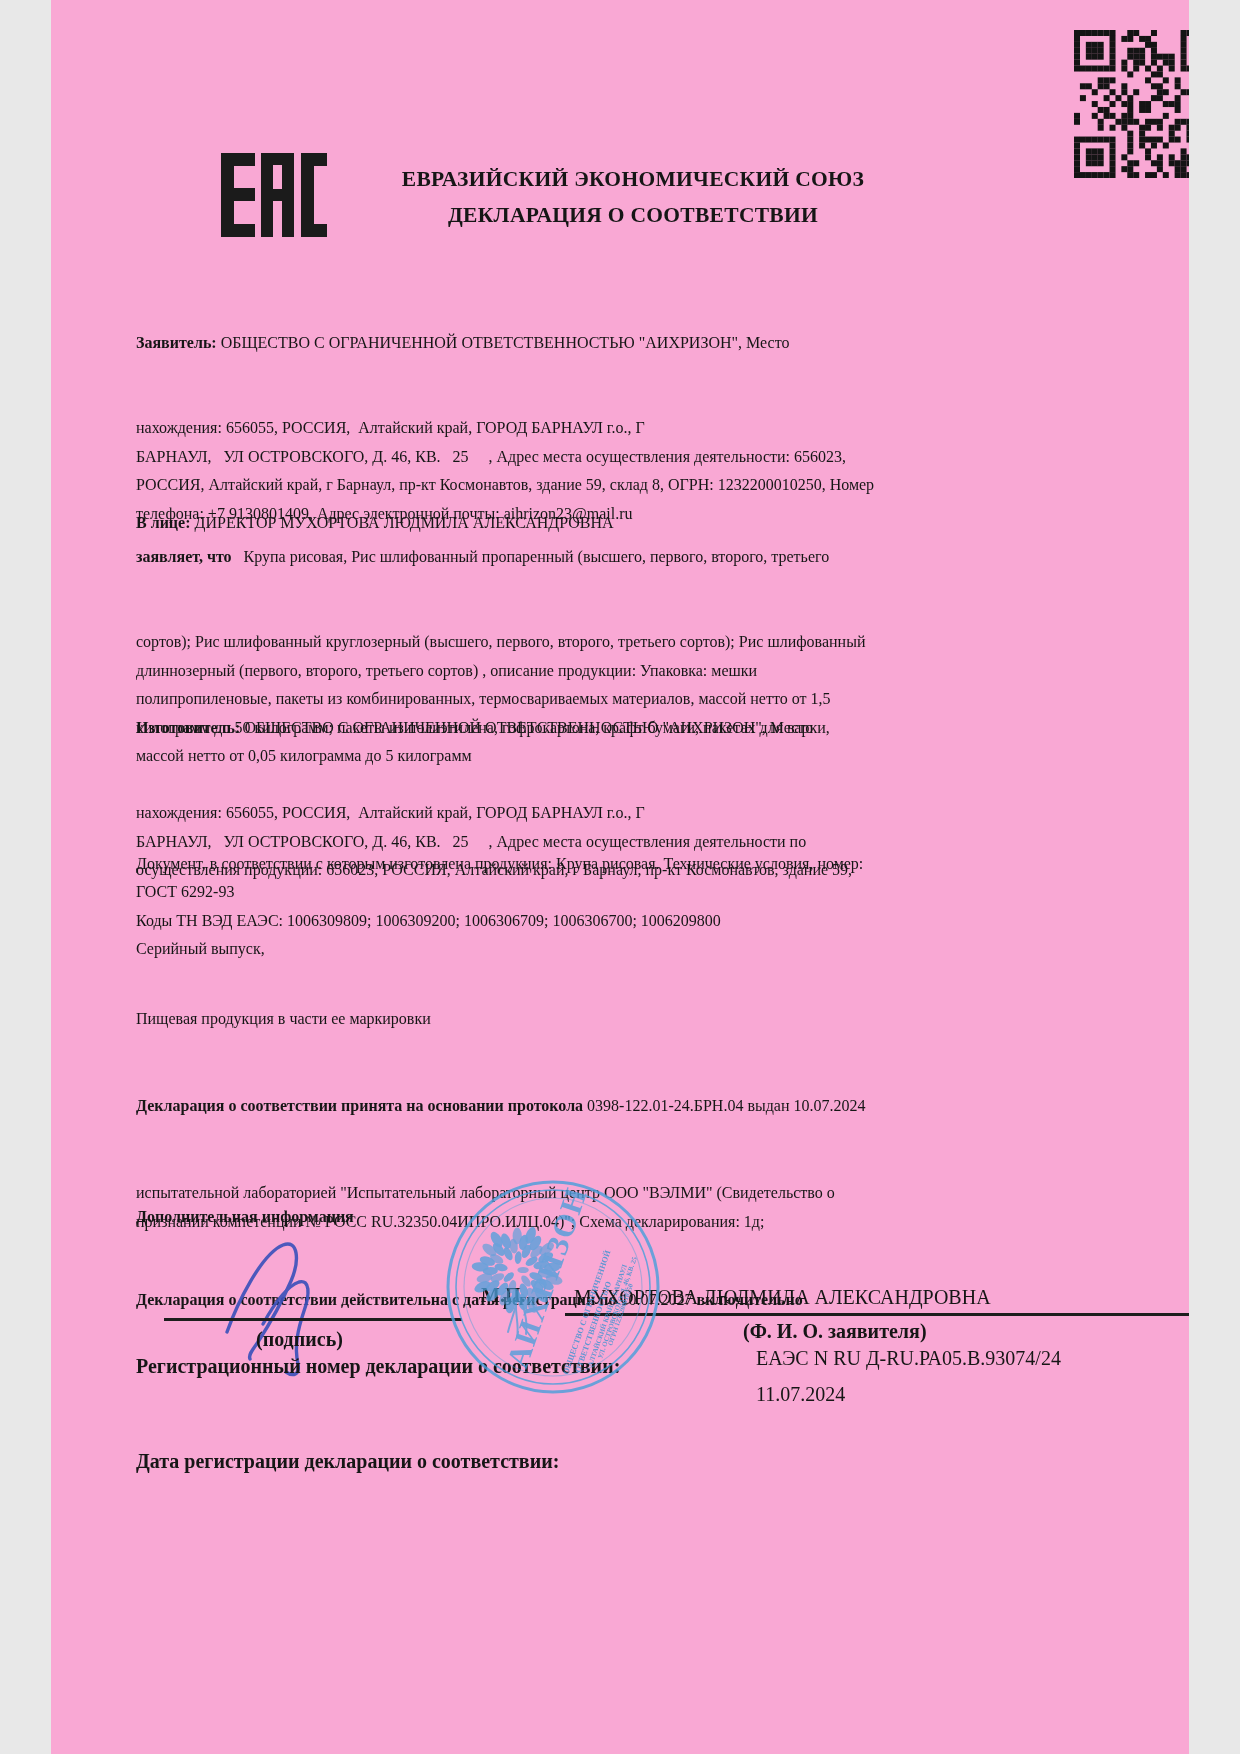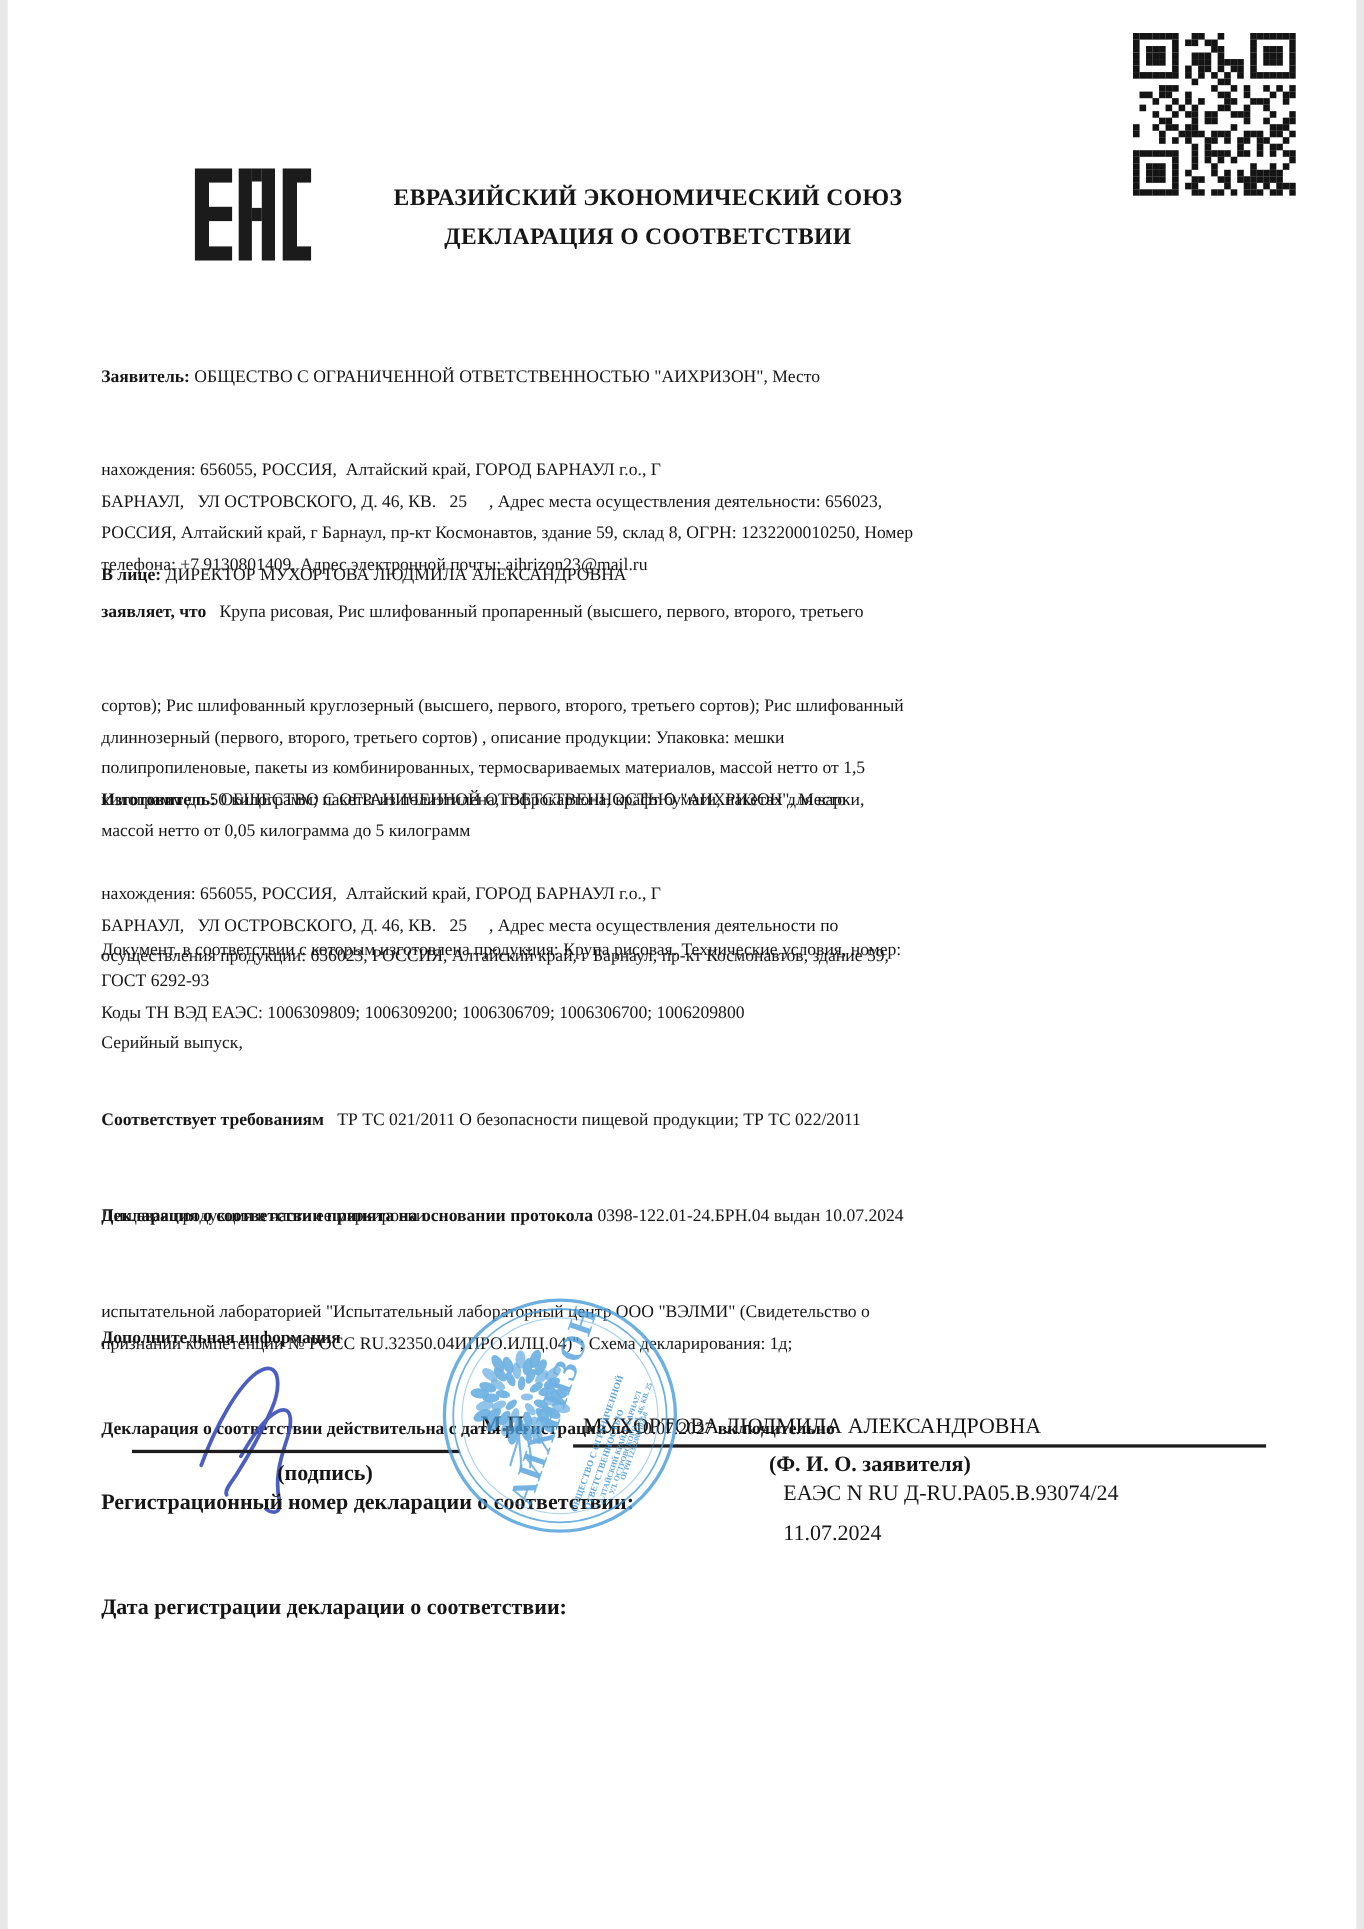--- a/index.html
+++ b/index.html
@@ -1,16 +1,16 @@
 <!DOCTYPE html>
 <html><head>
 <meta charset="utf-8">
 <style>
   html,body{margin:0;padding:0;background:#e8e8e8;}
-  .page{position:relative;width:1226px;height:1754px;background:#ffffff;margin:0 auto;
+  .page{position:relative;width:1138px;height:1754px;background:#f9a8d4;margin:0 auto;
         font-family:"Liberation Serif","DejaVu Serif",serif;color:#161616;overflow:hidden;}
   .abs{position:absolute;}
   .sec{position:absolute;left:85px;width:1090px;font-size:16px;line-height:28.45px;white-space:pre;}
   .sec .ln{white-space:pre;}
   b{font-weight:bold;}
   .title{position:absolute;left:0;width:1164px;text-align:center;font-weight:bold;font-size:21.5px;letter-spacing:.3px;white-space:pre;}
   .caption{position:absolute;font-weight:bold;font-size:20px;white-space:pre;}
   .val{position:absolute;font-size:20px;white-space:pre;}
   .rule{position:absolute;border-top:3px solid #1d1d1d;height:0;}
   svg text{font-family:"Liberation Serif","DejaVu Serif",serif;}
@@ -353,21 +353,20 @@
   <div class="sec" style="top:657px;">
     <div class="ln"><b>Изготовитель:</b><span> ОБЩЕСТВО С ОГРАНИЧЕННОЙ ОТВЕТСТВЕННОСТЬЮ "АИХРИЗОН", Место</span></div>
     <div><div class="ln">нахождения: 656055, РОССИЯ,  Алтайский край, ГОРОД БАРНАУЛ г.о., Г</div><div class="ln">БАРНАУЛ,   УЛ ОСТРОВСКОГО, Д. 46, КВ.   25     , Адрес места осуществления деятельности по</div><div class="ln">осуществления продукции: 656023, РОССИЯ, Алтайский край, г Барнаул, пр-кт Космонавтов, здание 59,</div></div>
   </div>
 
   <div class="sec" style="top:793px;">
     <div><div class="ln">Документ, в соответствии с которым изготовлена продукция: Крупа рисовая. Технические условия, номер:</div><div class="ln">ГОСТ 6292-93</div><div class="ln">Коды ТН ВЭД ЕАЭС: 1006309809; 1006309200; 1006306709; 1006306700; 1006209800</div><div class="ln">Серийный выпуск,</div></div>
   </div>
 
   <div class="sec" style="top:946px;line-height:29px;">
-    <div class="ln"><b>Соответствует требованиям</b><span>   ТР ТС 021/2011 О безопасности пищевой продукции; ТР ТС 022/2011</span></div>
     <div><div class="ln">Пищевая продукция в части ее маркировки</div></div>
   </div>
 
   <div class="sec" style="top:1033px;line-height:29px;">
     <div class="ln"><b>Декларация о соответствии принята на основании протокола</b><span> 0398-122.01-24.БРН.04 выдан 10.07.2024</span></div>
     <div><div class="ln">испытательной лабораторией "Испытательный лабораторный центр ООО "ВЭЛМИ" (Свидетельство о</div><div class="ln">признании компетенции № РОСС RU.32350.04ИПРО.ИЛЦ.04)"; Схема декларирования: 1д;</div></div>
   </div>
 
   <div class="sec" style="top:1146px;">
     <div class="ln"><b>Дополнительная информация</b></div>
@@ -383,21 +382,21 @@
       <path d="M 60 96 C 70 78, 84 58, 96 54 C 107 51, 107 66, 101 83 C 95 101, 91 118, 95 136 C 97 147, 90 149, 83 144"></path>
     </g>
   </svg>
 
   <div class="caption" style="left:430px;top:1284px;">М.П.</div>
   <div class="val" style="left:523px;top:1286px;">МУХОРТОВА ЛЮДМИЛА АЛЕКСАНДРОВНА</div>
 
   <div class="rule" style="left:113px;top:1318px;width:298px;"></div>
   <div class="rule" style="left:514px;top:1313px;width:630px;"></div>
 
-  <div class="caption" style="left:205px;top:1328px;margin-left:40px;">(подпись)</div>
+  <div class="caption" style="left:205px;top:1328px;">(подпись)</div>
   <div class="caption" style="left:692px;top:1320px;">(Ф. И. О. заявителя)</div>
 
   <div class="caption" style="left:85px;top:1355px;">Регистрационный номер декларации о соответствии:</div>
   <div class="val" style="left:705px;top:1347px;">ЕАЭС N RU Д-RU.РА05.В.93074/24</div>
   <div class="caption" style="left:85px;top:1450px;">Дата регистрации декларации о соответствии:</div>
   <div class="val" style="left:705px;top:1383px;">11.07.2024</div>
 
   <svg class="abs" style="left:389px;top:1174px;" width="226" height="226" viewBox="0 0 226 226" opacity="0.82" id="stamp-svg">
     <g fill="none" stroke="#4d9fdb">
       <circle cx="113" cy="113" r="105" stroke-width="3"></circle>

